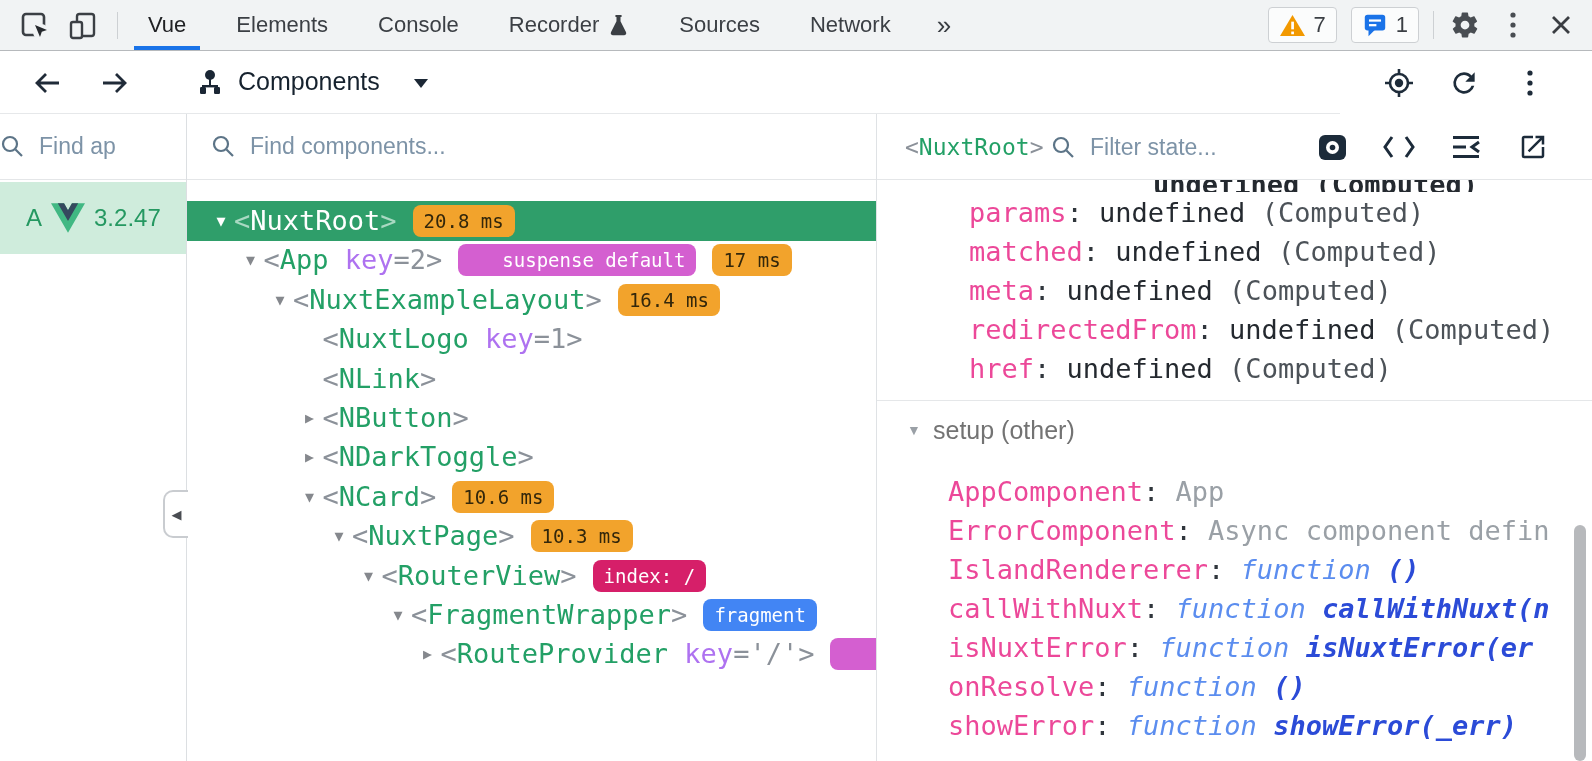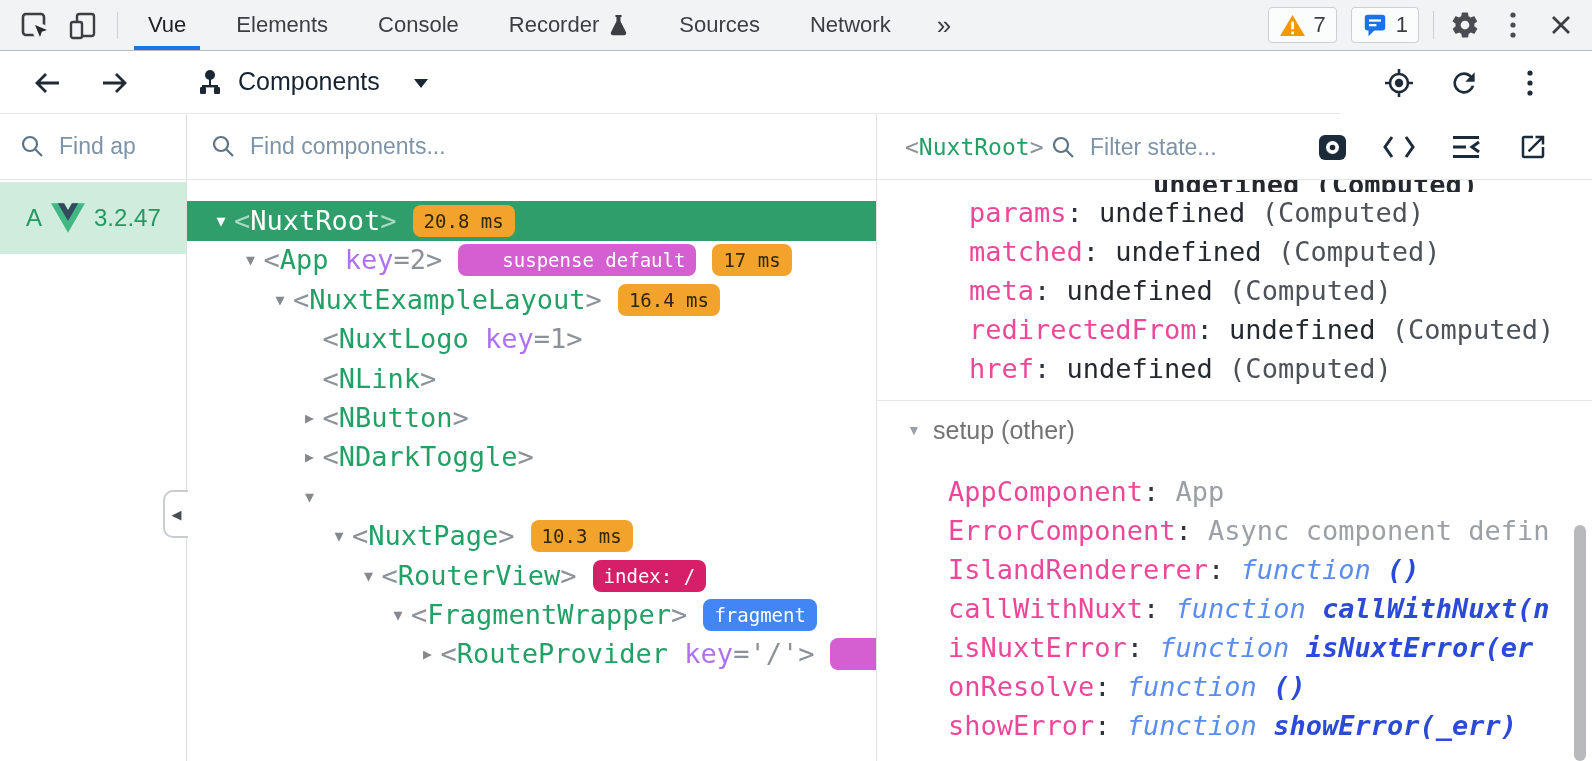--- a/index.html
+++ b/index.html
@@ -34,21 +34,21 @@
     border-left:7px solid transparent; border-right:7px solid transparent;
     border-top:9px solid #1b2735; cursor:pointer; }
 
   
   .searchrow { position:absolute; left:0; top:0; right:0; height:66px;
     border-bottom:1px solid #e4e6e8; display:flex; align-items:center; cursor:text; }
   .placeholder { font-size:23px; color:#7d93a7; white-space:nowrap; overflow:hidden; }
 
   #leftpanel { position:absolute; left:0; top:114px; width:187px; height:647px;
     border-right:1px solid #dcdfe2; background:#fff; overflow:hidden; }
-  #leftpanel .searchrow { padding-left:20px; gap:14px; }
+  #leftpanel .searchrow { gap:14px; }
   #approw { position:absolute; left:0; top:68px; width:186px; height:72px; background:#cfecdc;
     display:flex; align-items:center; padding-left:26px; gap:9px; cursor:pointer; }
   #approw .appname, #approw .appver { font-size:24px; color:#259861; white-space:nowrap; }
 
   #midpanel { position:absolute; left:187px; top:114px; width:689px; height:647px;
     background:#fff; overflow:hidden; }
   #midpanel .searchrow { padding-left:24px; gap:14px; }
   #tree { position:absolute; left:0; top:66px; right:0; bottom:0; overflow:hidden; }
   .trow { position:absolute; left:0; width:100%; height:40px; line-height:40px;
     white-space:nowrap; font-family:"DejaVu Sans Mono", monospace; font-size:27px; cursor:pointer; }
@@ -281,20 +281,21 @@
         <div class="trow" style="top: 218px;">
           <span class="tcaret" style="left: 111.5px;">▶</span>
           <span class="ttag" style="left: 135.5px;"><span class="tbr">&lt;</span><span class="tname">NButton</span><span class="tbr">&gt;</span></span>
         </div>
         <div class="trow" style="top: 257.4px;">
           <span class="tcaret" style="left: 111.5px;">▶</span>
           <span class="ttag" style="left: 135.5px;"><span class="tbr">&lt;</span><span class="tname">NDarkToggle</span><span class="tbr">&gt;</span></span>
         </div>
         <div class="trow" style="top: 296.8px;">
           <span class="tcaret" style="left: 111.5px;">▼</span>
+          <span class="ttag" style="left: 135.5px;"><span class="tbr">&lt;</span><span class="tname">NCard</span><span class="tbr">&gt;</span><span class="badge perf">10.6 ms</span></span>
         </div>
         <div class="trow" style="top: 336.2px;">
           <span class="tcaret" style="left: 141px;">▼</span>
           <span class="ttag" style="left: 165px;"><span class="tbr">&lt;</span><span class="tname">NuxtPage</span><span class="tbr">&gt;</span><span class="badge perf">10.3 ms</span></span>
         </div>
         <div class="trow" style="top: 375.6px;">
           <span class="tcaret" style="left: 170.5px;">▼</span>
           <span class="ttag" style="left: 194.5px;"><span class="tbr">&lt;</span><span class="tname">RouterView</span><span class="tbr">&gt;</span><span class="badge route">index: /</span></span>
         </div>
         <div class="trow" style="top: 415px;">

